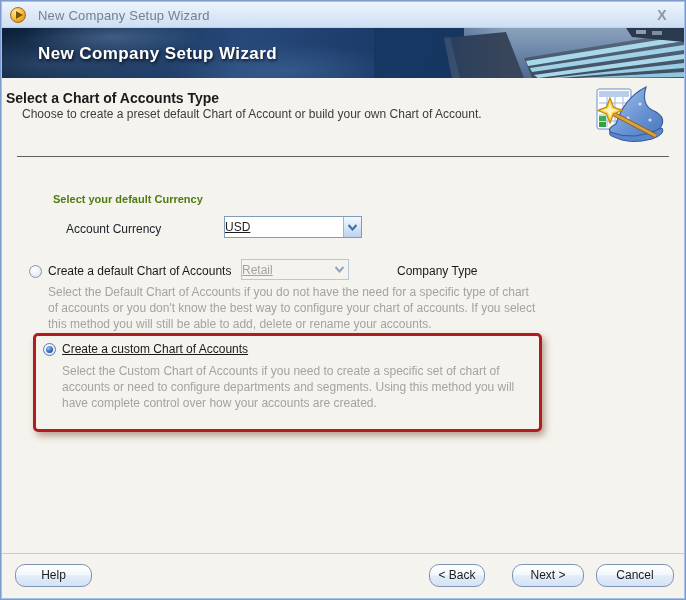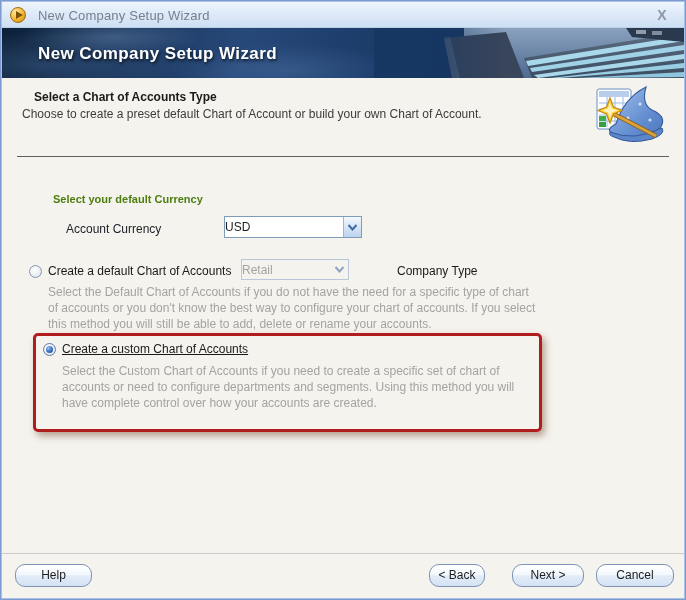--- a/index.html
+++ b/index.html
@@ -46,35 +46,35 @@
     overflow:hidden;
   }
   .banner-title {
     position:absolute; left:36px; top:0; height:50px; line-height:52px;
     font-size:17px; font-weight:bold; color:#ffffff; letter-spacing:.4px;
     text-shadow:1px 2px 3px rgba(0,0,0,.65); z-index:2;
   }
   .banner-art { position:absolute; right:0; top:0; height:50px; width:310px; }
 
   
-  .page-head-title { position:absolute; left:32px; top:88px; font-size:12px; font-weight:bold; color:#1a1a1a; }
+  .page-head-title { position:absolute; left:4px; top:88px; font-size:14px; font-weight:bold; color:#1a1a1a; }
   .page-head-sub   { position:absolute; left:20px; top:105px; font-size:12px; color:#3c3c3c; }
   .wizard-icon { position:absolute; right:10px; top:82px; width:80px; height:60px; }
   .divider { position:absolute; left:15px; right:15px; top:154px; height:0; border-top:1px solid #5f5f5f; }
 
   
   .currency-section-label { position:absolute; left:51px; top:191px; font-size:11px; font-weight:bold; color:#4d7c0f; }
   .currency-field-label   { position:absolute; left:64px; top:220px; font-size:12px; color:#20242c; }
 
   .combo {
     position:absolute; height:22px; background:#ffffff;
     border:1px solid #7f9db9; display:flex; align-items:center;
   }
   .combo-usd { left:222px; top:214px; width:138px; }
-  .combo-value { flex:1; font-size:12px; color:#1e1e1e; padding-left:0; }
+  .combo-value { flex:1; font-size:12px; color:#1e1e1e; padding-left:0;text-decoration:underline; }
   .combo-btn {
     width:18px; height:100%; border-left:1px solid #9cb6d6;
     background:linear-gradient(180deg,#f2f8fe 0%,#d8e6f7 50%,#bcd2ee 100%);
     display:flex; align-items:center; justify-content:center;
   }
   .combo.disabled { background:transparent; border-color:#b9c7db;justify-content:flex-end; }
   .combo.disabled .combo-value { color:#a3a3a3; }
   .combo.disabled .combo-btn { background:transparent; border-left:none; }
   .combo-retail { left:239px; top:257px; width:108px; height:21px; }
 

